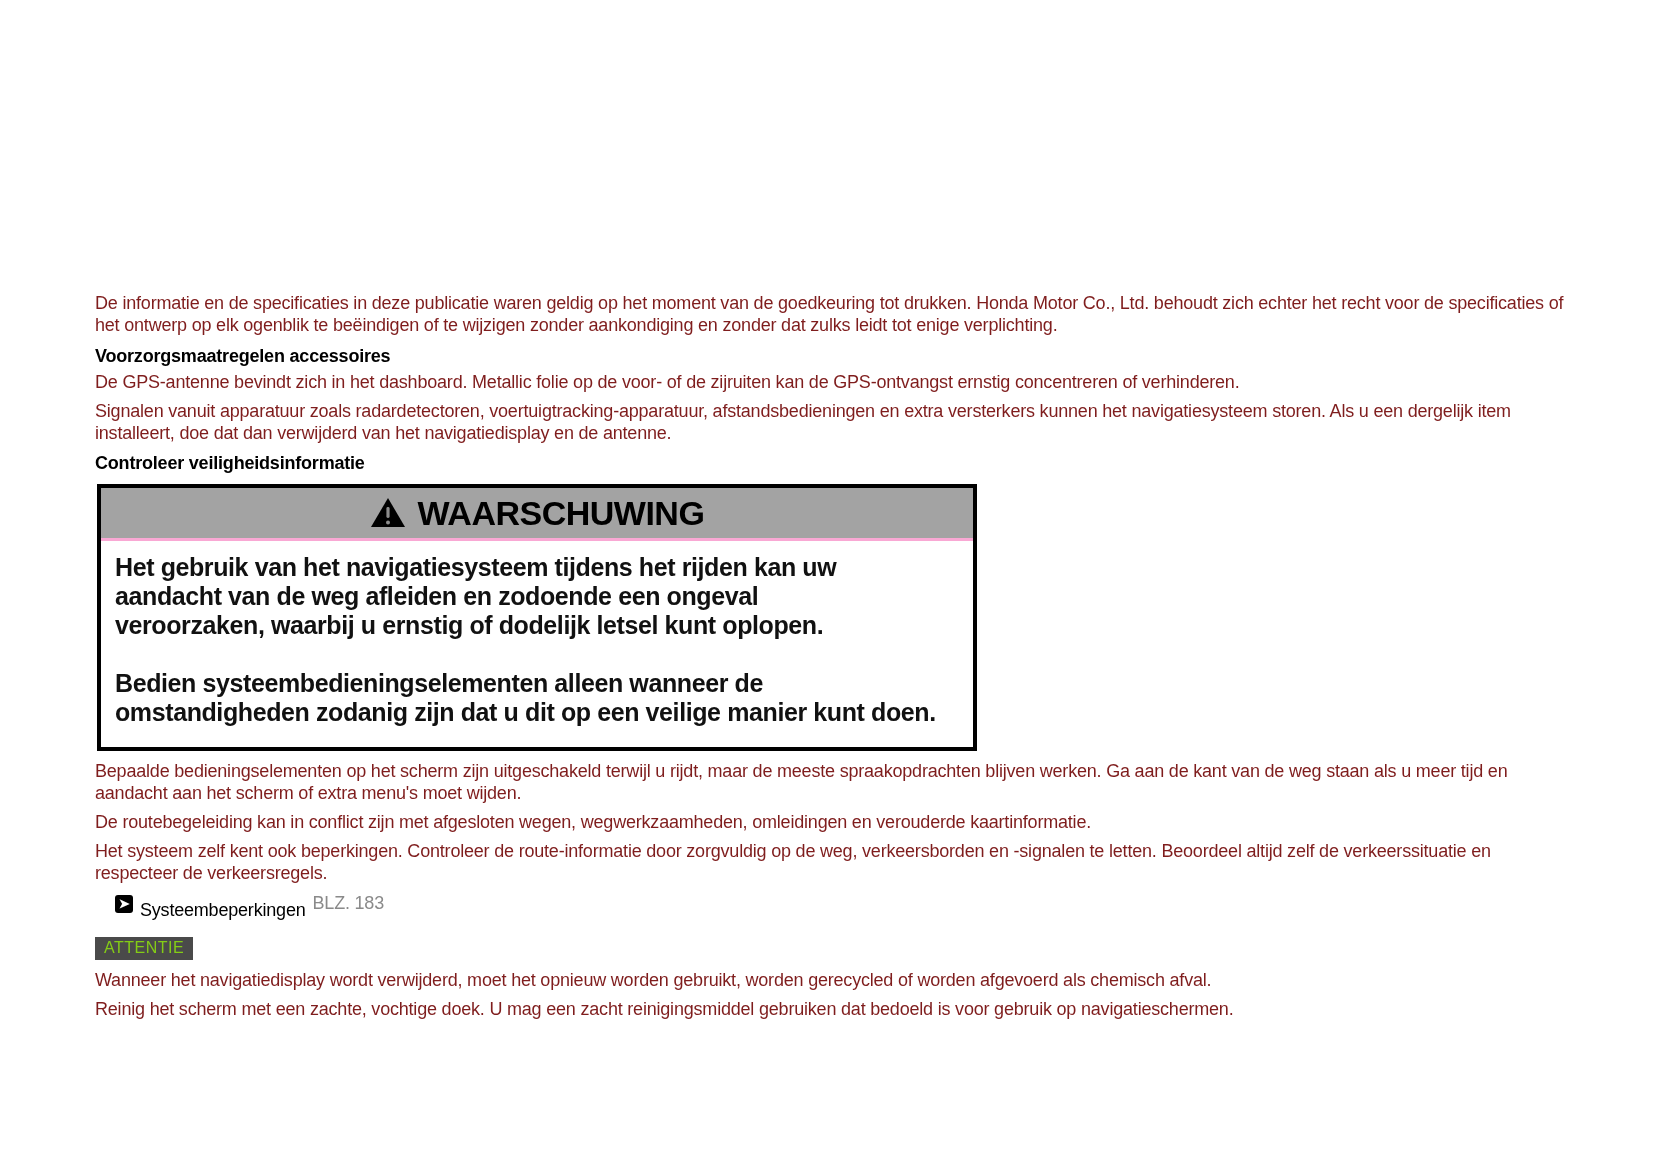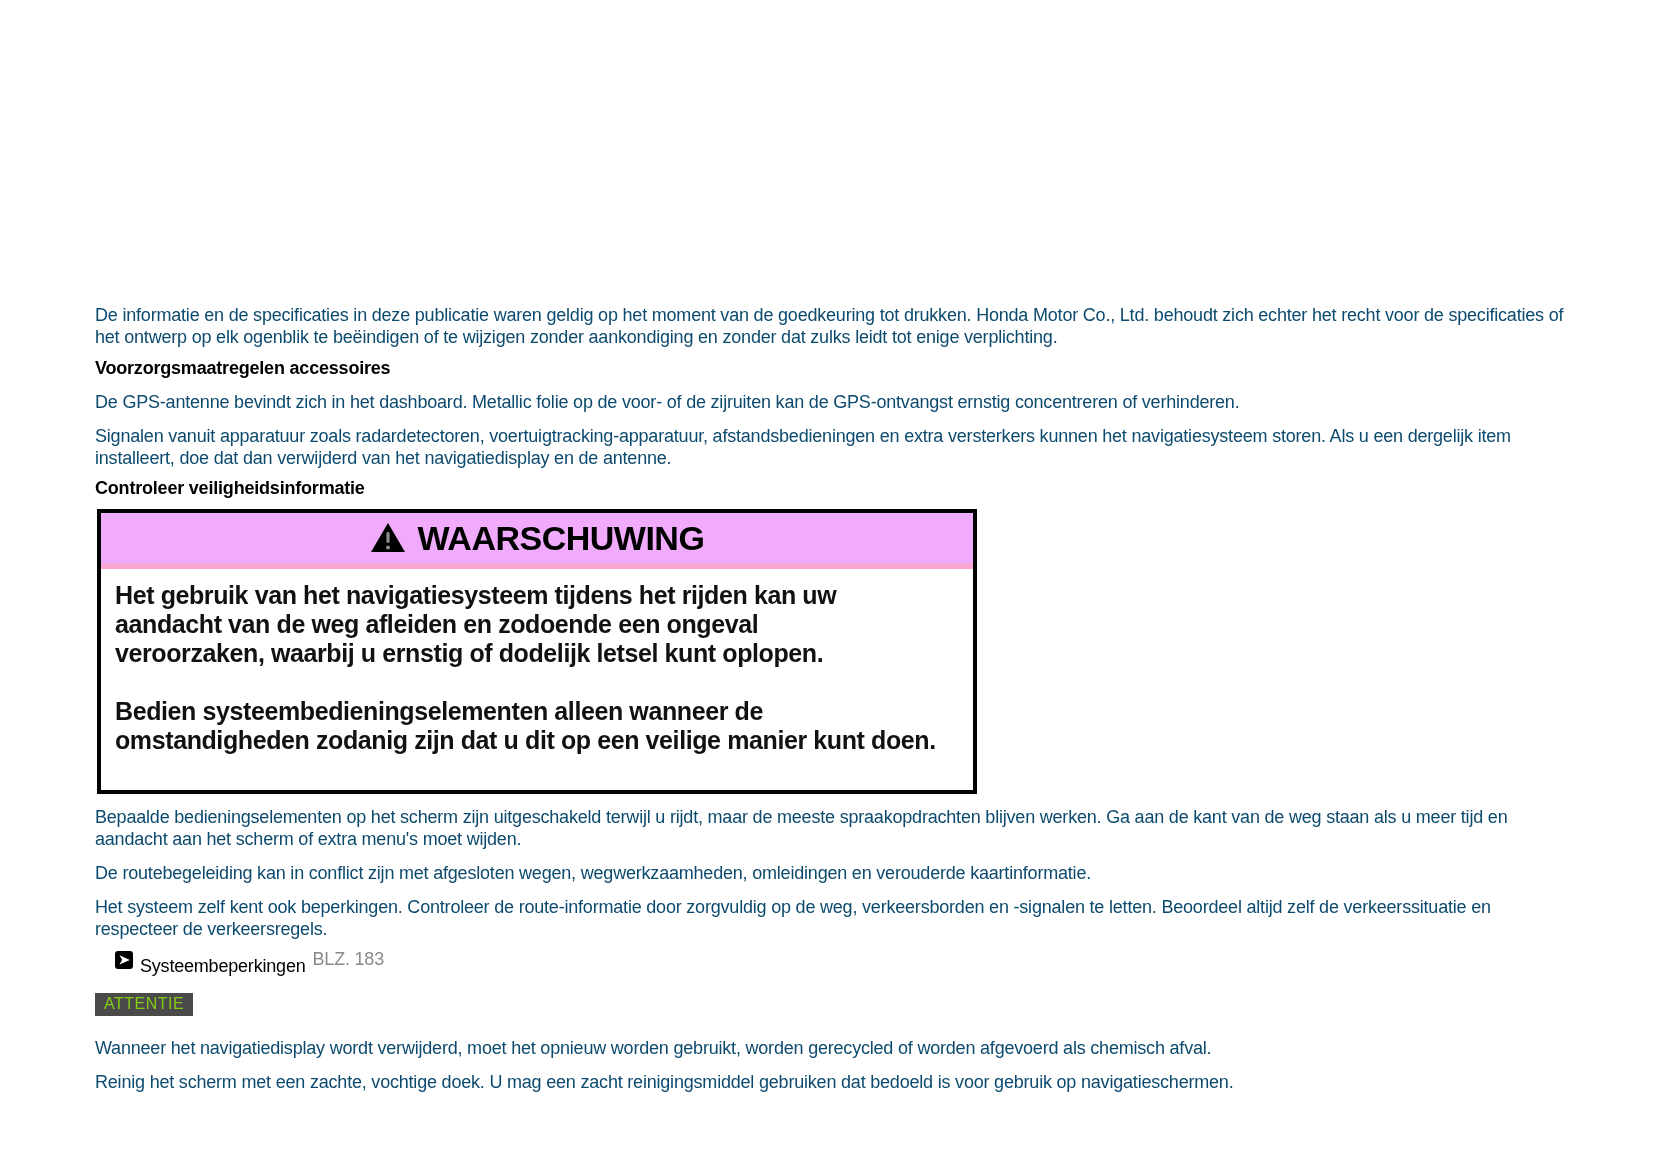--- a/index.html
+++ b/index.html
@@ -12,55 +12,55 @@
   }
   .content {
     position: absolute;
     left: 95px; top: 292px;
     width: 1472px;
   }
   p.body-text {
     font-size: 18px;
     line-height: 22px;
     letter-spacing: -0.2px;
-    margin: 12px 0 7px 0;
-    color: #0c4a6e;
+    margin: 0 0 7px 0;
+    color: #7f1d1d;
   }
   p.intro { margin-bottom: 10px; }
   .section-heading {
     font-size: 18px;
     font-weight: bold;
     letter-spacing: -0.2px;
     color: #000;
     margin: 9px 0 4px 0;
   }
   .warning-box {
     width: 872px;
     border: 4px solid #000;
     margin: 10px 0 9px 2px;
     background: #fff;
   }
   .warning-header {
-    background: #f0abfc;
-    border-bottom: 6px solid #f9a8d4;
+    background: #a3a3a3;
+    border-bottom: 3px solid #f9a8d4;
     height: 50px;
     display: flex;
     align-items: center;
     justify-content: center;
     gap: 12px;
   }
   .warning-title {
     font-size: 34px;
     font-weight: bold;
     color: #000;
     letter-spacing: -0.5px;
   }
   .warning-tri { width: 36px; height: 32px; display: inline-block; }
   .warning-body {
-    padding: 12px 14px 35px 14px;
+    padding: 12px 14px 20px 14px;
     font-size: 25px;
     line-height: 29px;
     font-weight: bold;
     letter-spacing: -0.4px;
     color: #111;
     white-space: pre-line;
   }
   .reference-line {
     display: flex;
     align-items: center;

